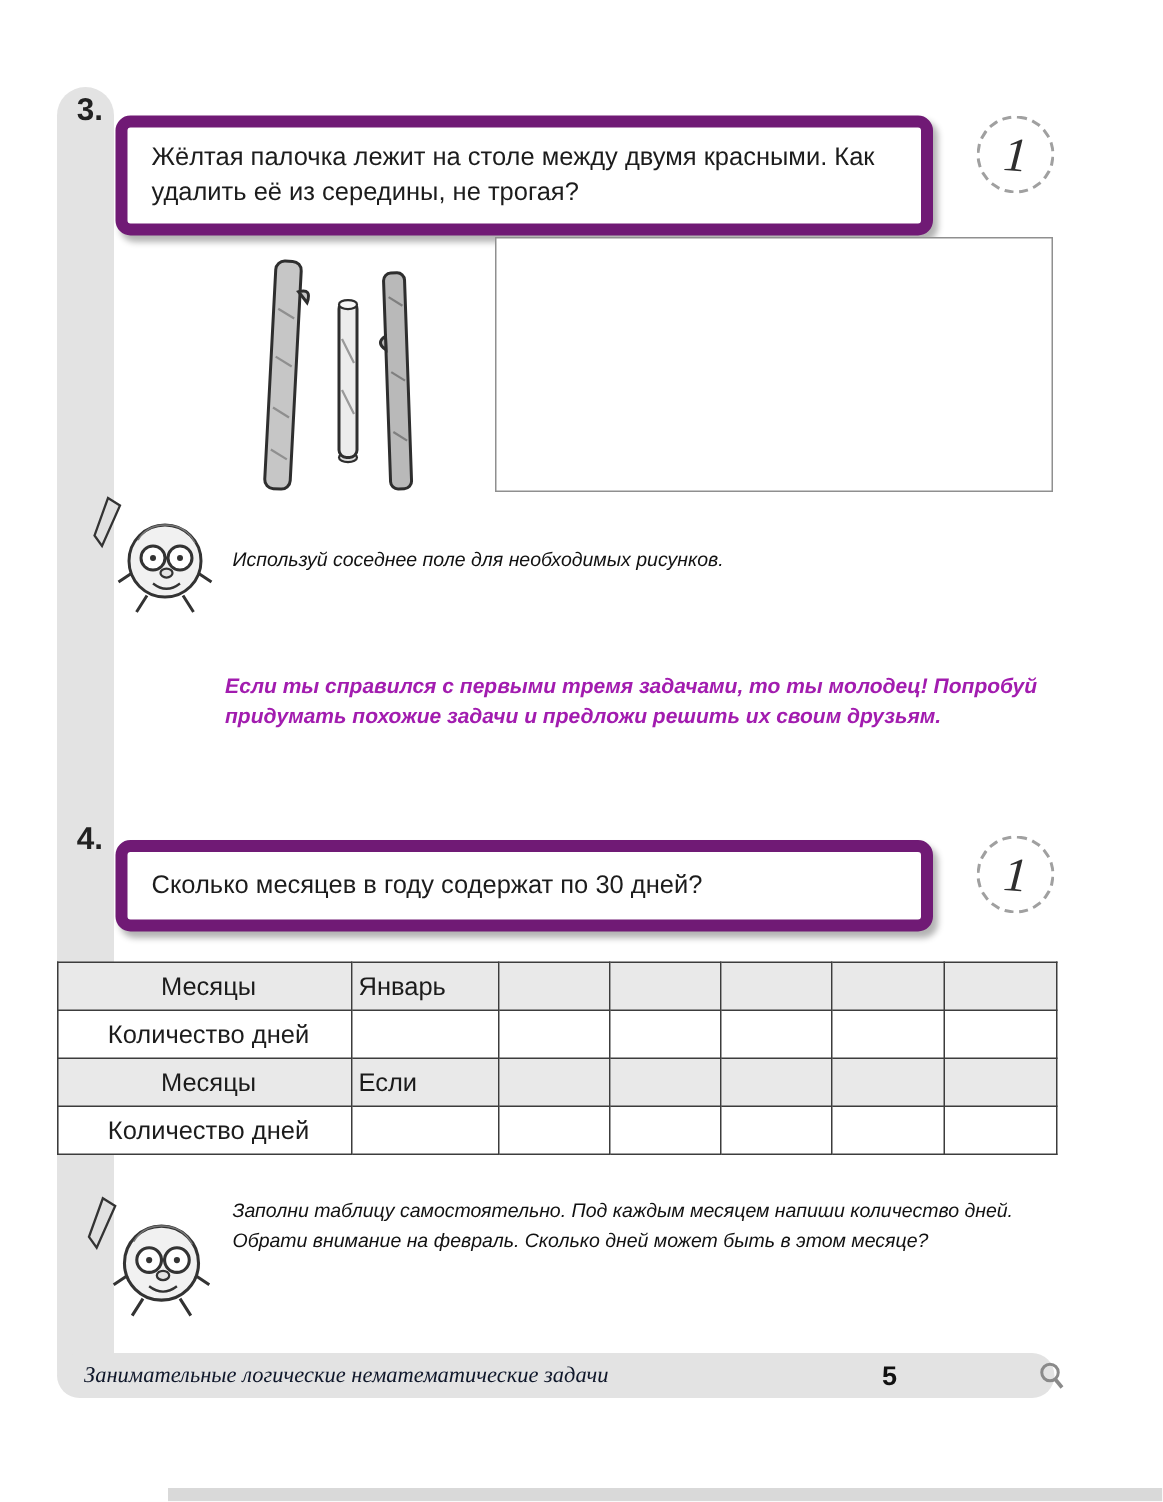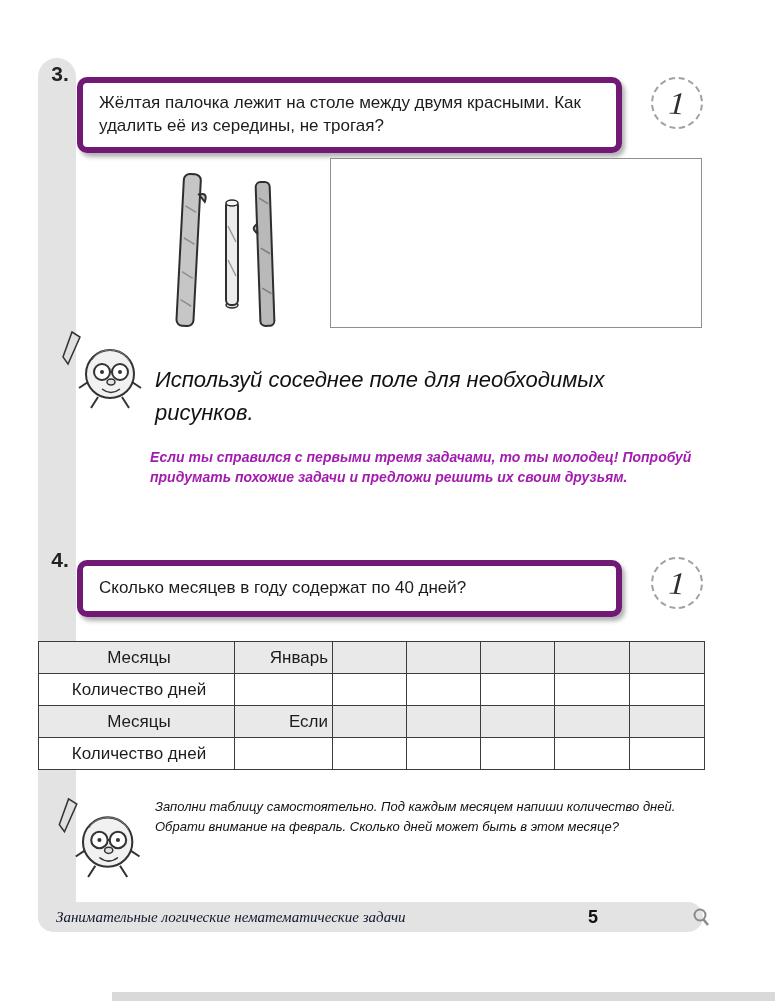--- a/index.html
+++ b/index.html
@@ -10,47 +10,47 @@
   .strip{
     position:absolute;left:38px;top:58px;width:38px;height:874px;
     background:#e3e3e3;border-radius:19px;
   }
   .tasknum{
     position:absolute;left:45px;width:30px;text-align:center;
     font-size:21px;font-weight:bold;color:#222;
   }
   .bubble{
     position:absolute;left:77px;width:545px;box-sizing:border-box;
-    background:#fff;border:6px solid #701a75;border-radius:10px;
+    background:#fff;border:8px solid #701a75;border-radius:10px;
     padding:9px 16px;font-size:17px;line-height:1.35;
     box-shadow:3px 4px 4px rgba(0,0,0,0.30);
   }
   .badge{
     position:absolute;left:651px;width:52px;height:52px;box-sizing:border-box;
     border:2px dashed #a0a0a0;border-radius:50%;
     display:flex;align-items:center;justify-content:center;
     font-family:"Liberation Serif",serif;font-style:italic;font-size:32px;color:#2e2e2e;
     transform:rotate(4deg);background:#fff;
   }
   .drawbox{
     position:absolute;left:330px;top:158px;width:372px;height:170px;
     border:1px solid #8f8f8f;background:#fff;box-sizing:border-box;
   }
   .hint{
-    position:absolute;font-style:italic;font-size:22px;line-height:1.5;color:#111;
+    position:absolute;font-style:italic;font-size:13px;line-height:1.5;color:#111;
   }
   .interlude{
     position:absolute;left:150px;top:447px;width:578px;
     font-size:14px;font-weight:bold;font-style:italic;line-height:1.45;color:#a21caf;
   }
   .tablewrap{position:absolute;left:38px;top:641px;width:666px;}
   table.months{border-collapse:collapse;width:666px;table-layout:fixed;}
   table.months td{
     border:1px solid #3c3c3c;height:32px;font-size:17px;box-sizing:border-box;
-    text-align:right;vertical-align:middle;background:#fff;padding:0 4px;
+    text-align:left;vertical-align:middle;background:#fff;padding:0 4px;
     overflow:hidden;white-space:nowrap;
   }
   table.months td.lbl{text-align:center;padding-left:9px;}
   table.months tr.shade td{background:#e9e9e9;}
   .footerbar{
     position:absolute;left:38px;top:902px;width:665px;height:30px;
     background:#e3e3e3;border-radius:15px;
   }
   .footertitle{
     position:absolute;left:56px;top:902px;height:30px;line-height:30px;
@@ -120,21 +120,21 @@
     <path d="M36 52 l-9 6 M80 52 l9 6" stroke="#333" stroke-width="2" fill="none"></path>
   </svg>
 
   <div class="hint" style="left:155px;top:363px;width:480px">Используй соседнее поле для необходимых рисунков.</div>
 
   <div class="interlude">Если ты справился с первыми тремя задачами, то ты молодец! Попробуй придумать похожие задачи и предложи решить их своим друзьям.</div>
 
   <div class="tasknum" style="top:548px">4.</div>
 
   <div class="bubble" style="top:560px;padding-top:11px;padding-bottom:11px">
-    <span>Сколько месяцев в году содержат по 40 дней?</span>
+    <span>Сколько месяцев в году содержат по 30 дней?</span>
   </div>
 
   <div class="badge" style="top:557px">
     <span>1</span>
   </div>
 
   <div class="tablewrap">
     <table class="months">
       <colgroup>
         <col style="width:196px">

